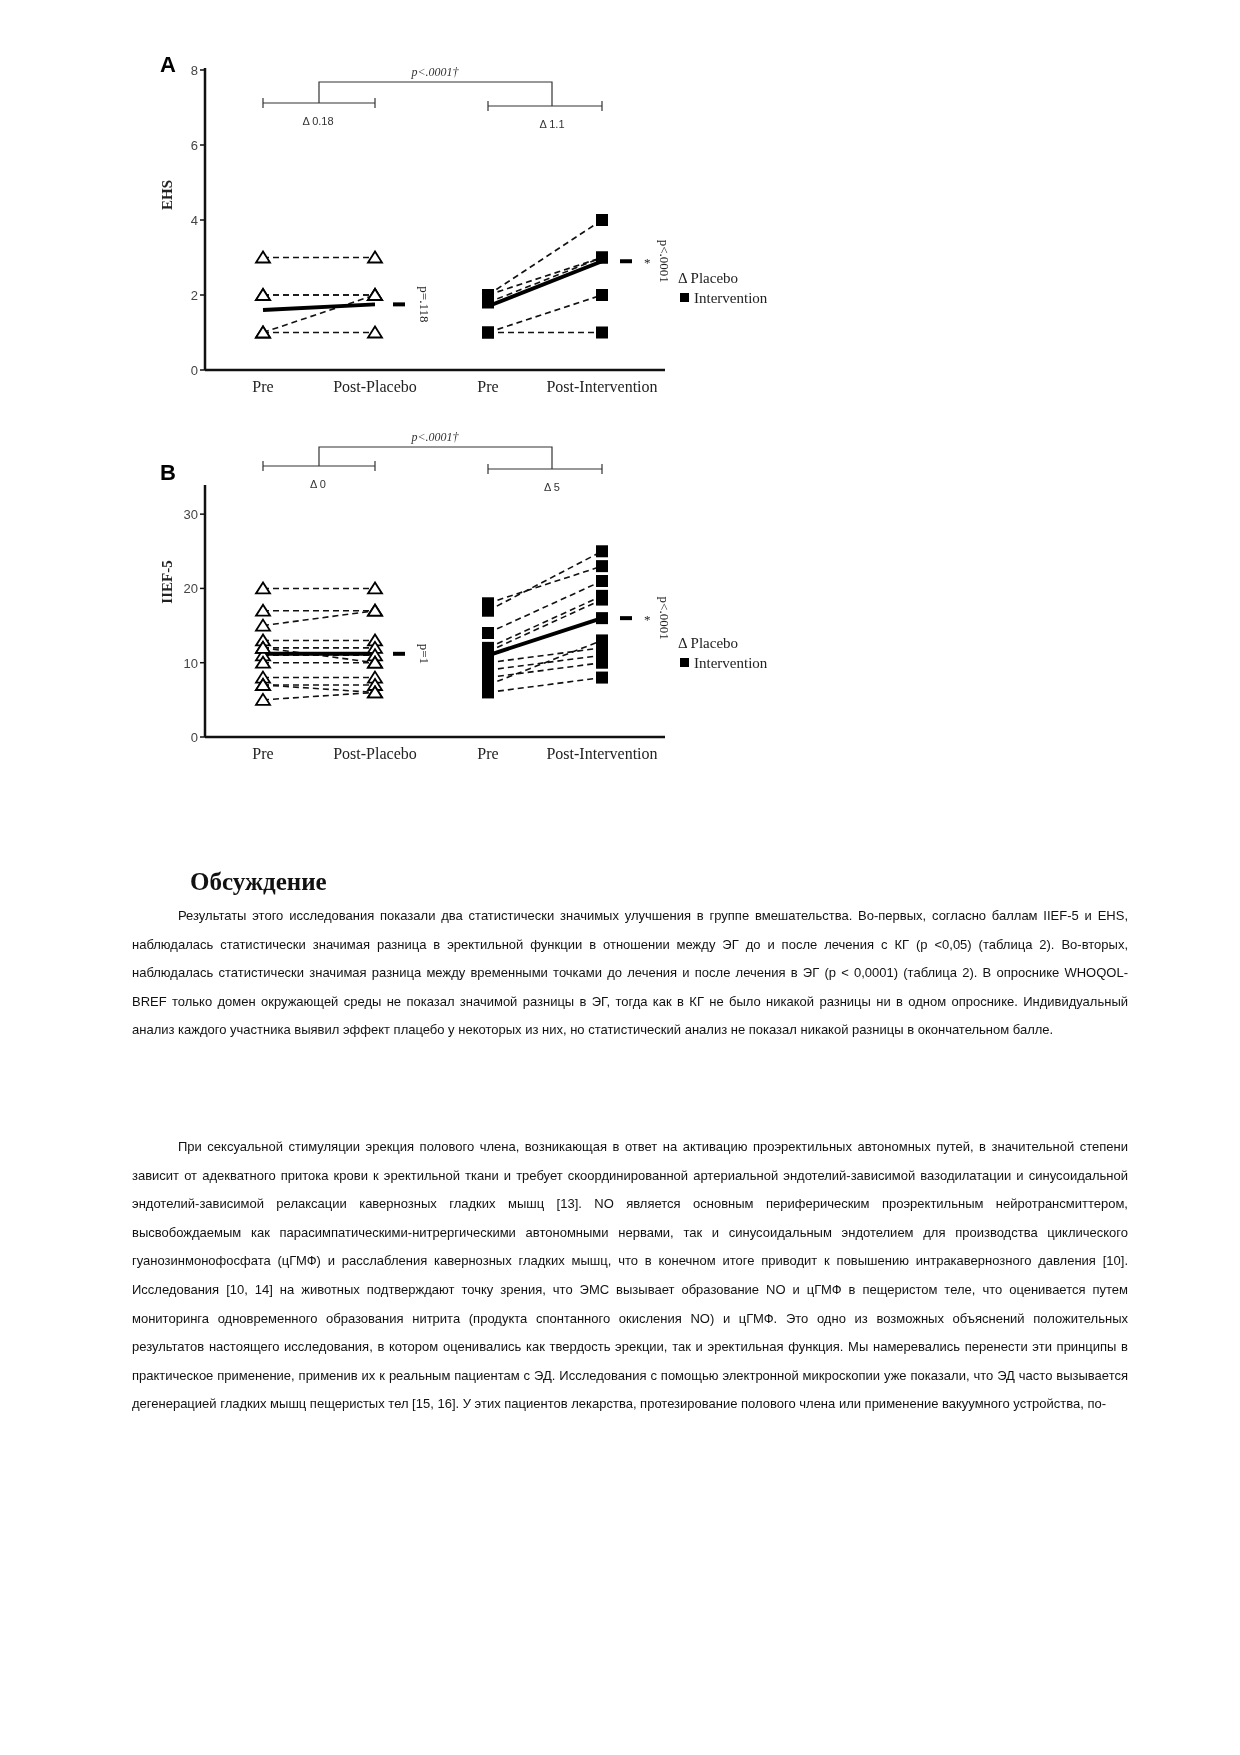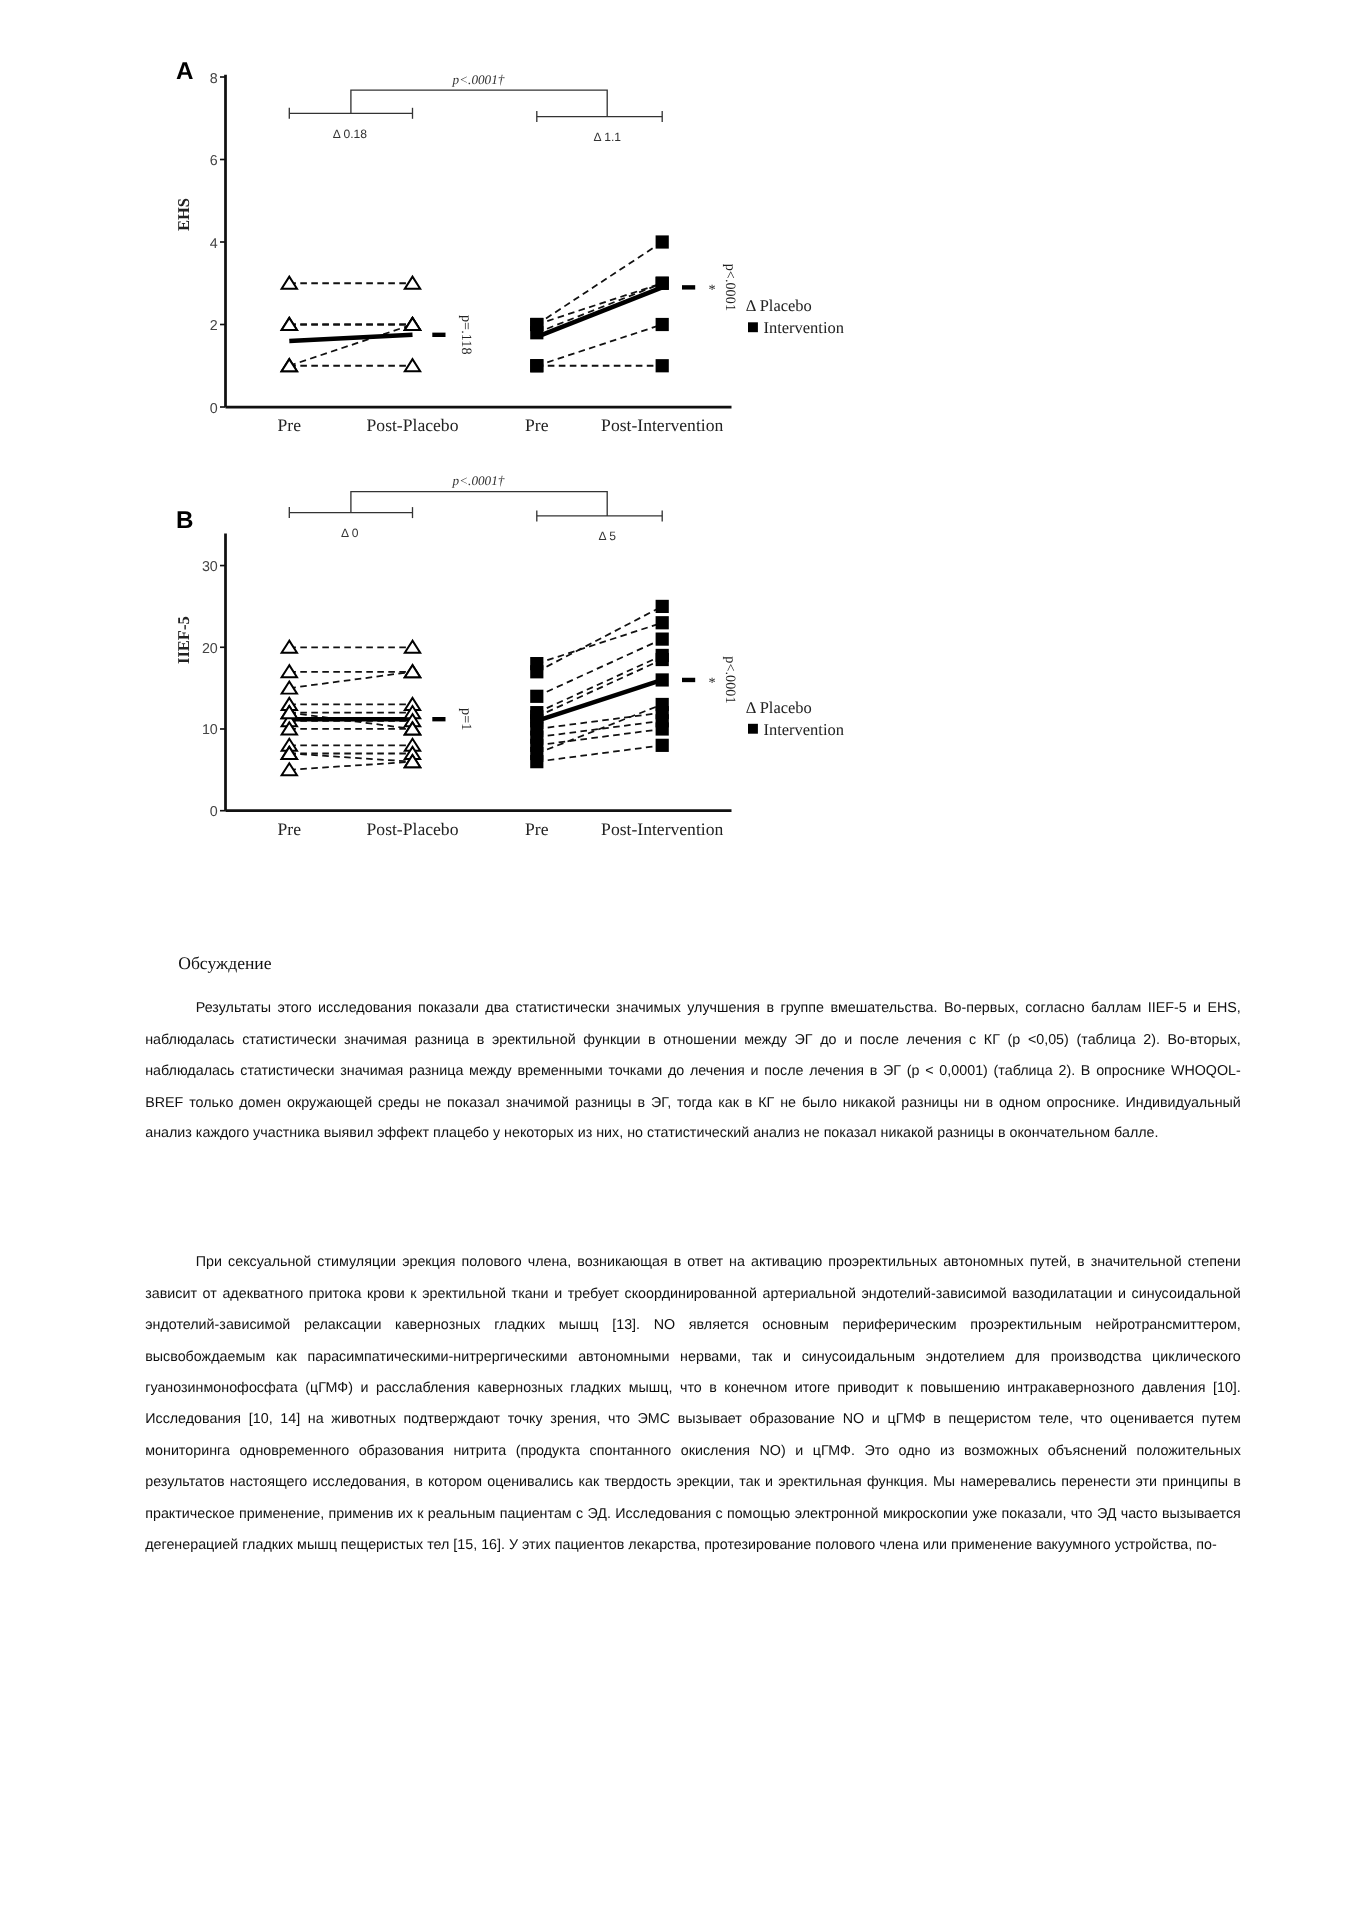--- a/index.html
+++ b/index.html
@@ -11,21 +11,21 @@
   .panel-letter { font-family: "Liberation Sans", sans-serif; font-weight: bold; font-size: 22px; }
   .tick-label { font-family: "Liberation Sans", sans-serif; font-size: 13px; fill: #444; }
   .axis-title { font-family: "Liberation Serif", serif; font-size: 15px; font-weight: bold; fill: #222; }
   .x-label { font-family: "Liberation Serif", serif; font-size: 16px; fill: #222; }
   .bracket-label { font-family: "Liberation Sans", sans-serif; font-size: 11px; fill: #333; }
   .p-label { font-family: "Liberation Serif", serif; font-size: 12px; font-style: italic; fill: #333; }
   .p-rot { font-family: "Liberation Serif", serif; font-size: 13px; fill: #222; }
   .legend-text { font-family: "Liberation Serif", serif; font-size: 15px; fill: #222; }
 
   .text-block { position: absolute; left: 132px; width: 996px; font-family: Liberation Sans, sans-serif; font-size: 13px; line-height: 28.6px; text-align: justify; }
-  .heading { position: absolute; left: 162px; top: 868px; font-family: "Liberation Serif", serif; font-weight: normal; font-size: 16px; }
+  .heading { position: absolute; left: 190px; top: 868px; font-family: "Liberation Serif", serif; font-weight: bold; font-size: 25px; }
   .para { text-indent: 46px; margin: 0; }
   .p1 { top: 902px; }
   .p2 { top: 1133px; }
 </style>
 </head>
 <body>
 
 <div class="figure figA">
   <svg class="fig-svg" id="svgA" width="760" height="400">
       <text x="0" y="22" class="panel-letter">A</text>

